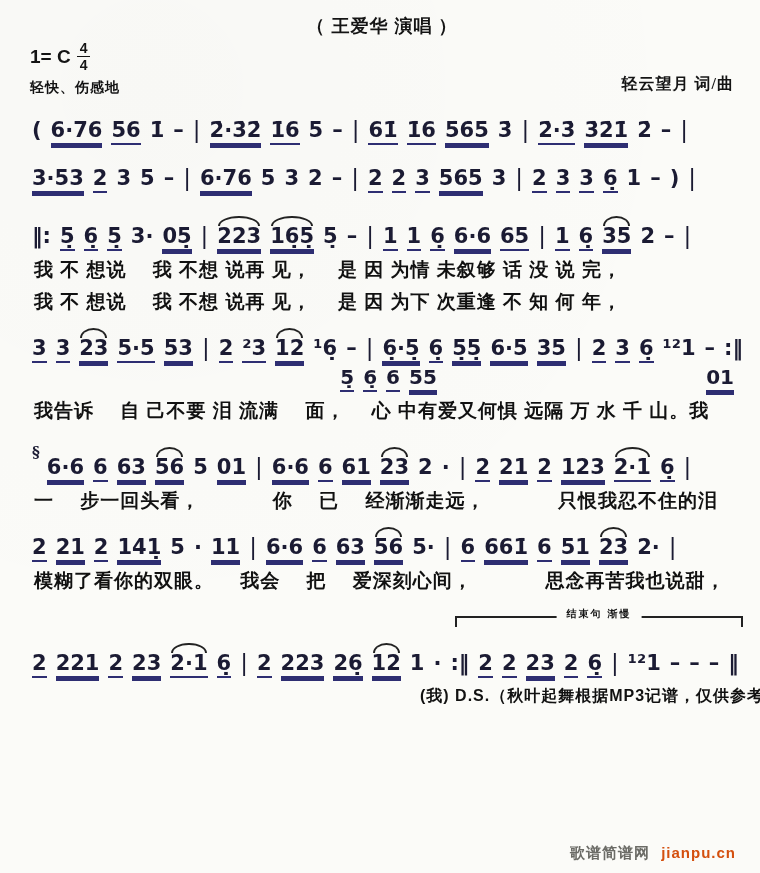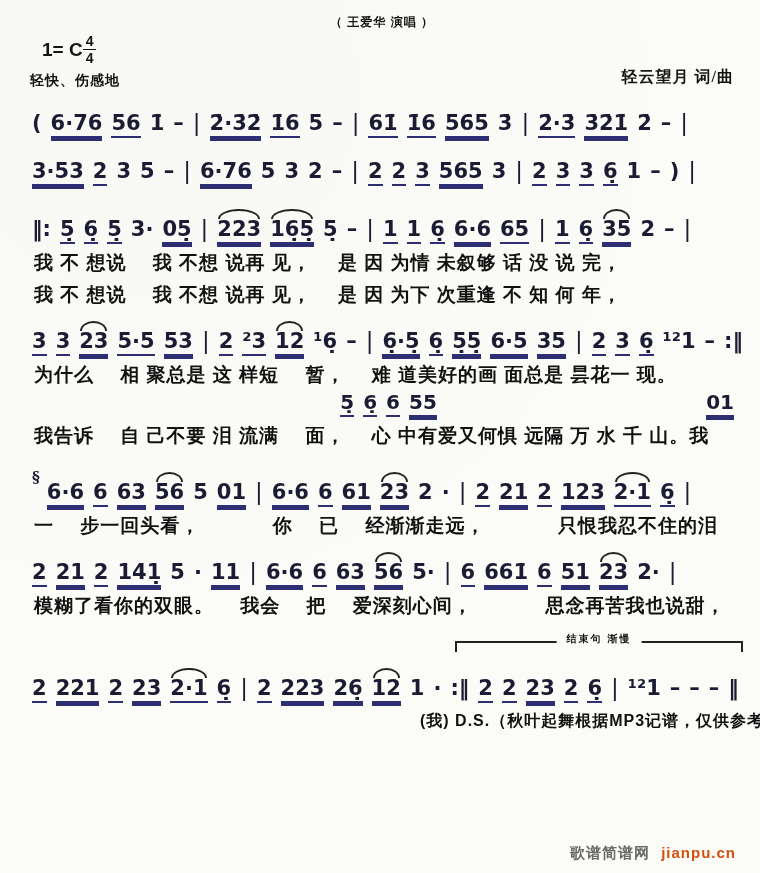--- a/index.html
+++ b/index.html
@@ -22,34 +22,34 @@
   .title{
     text-align:center;
     color:#8b1c1c;
     font-size:33px;
     font-weight:bold;
     letter-spacing:3px;
     margin-top:20px;
   }
   .subtitle{
     text-align:center;
-    font-size:12px;
+    font-size:18px;
     font-weight:bold;
     margin-top:8px;
     letter-spacing:1px;
   }
   .meta{
     display:flex;
     justify-content:space-between;
     align-items:flex-end;
     margin-top:2px;
     min-height:52px;
   }
   .meta-left{font-weight:bold;}
-  .keyrow{display:flex;align-items:center;font-size:19px;margin-left:12px;}
+  .keyrow{display:flex;align-items:center;font-size:19px;gap:6px;}
   .timesig{display:inline-flex;flex-direction:column;align-items:center;font-size:14px;line-height:1;}
   .timesig .tsn{padding:1px 3px;}
   .timesig .tsd{border-top:1.5px solid #141414;padding:1px 3px;}
   .tempo{font-size:14px;margin-top:6px;letter-spacing:1px;}
   .credit{font-size:16px;font-weight:bold;font-family:"Liberation Serif", serif;letter-spacing:1px;padding-bottom:2px;}
 
   
   .score{margin-top:4px;}
   .music-line{
     display:flex;
@@ -248,21 +248,20 @@
         <span class="tok u2">6·5</span>
         <span class="tok u2">35</span>
         <span class="tok k-bar">|</span>
         <span class="tok u1">2</span>
         <span class="tok u1">3</span>
         <span class="tok u1">6̣</span>
         <span class="tok">¹²1</span>
         <span class="tok k-dash">–</span>
         <span class="tok k-sym">:‖</span>
       </div>
-      <div class="lyrics-line">为什么　 相 聚总是 这 样短　 暂，　 难 道美好的画 面总是 昙花一 现。</div>
       <div class="music-line interlude">
         <span class="tok k-gap" style="width: 300px;"></span>
         <span class="tok u1">5̣</span>
         <span class="tok u1">6̣</span>
         <span class="tok u1">6</span>
         <span class="tok u2">55</span>
         <span class="tok k-gap" style="width: 252px;"></span>
         <span class="tok u2">01</span>
       </div>
       <div class="lyrics-line">我告诉　 自 己不要 泪 流满　 面，　 心 中有爱又何惧 远隔 万 水 千 山。我</div>

